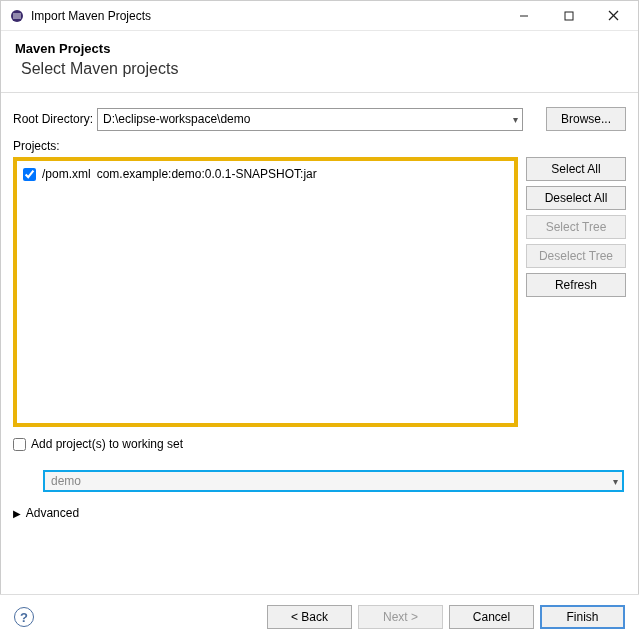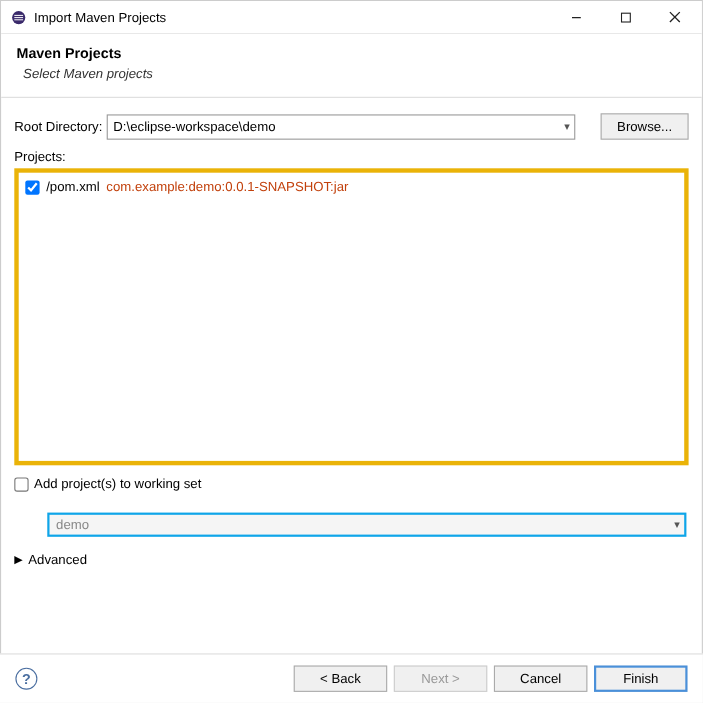--- a/index.html
+++ b/index.html
@@ -36,21 +36,21 @@
       font-family: Arial, sans-serif;
       font-size: 13px;
       cursor: default;
     }
     .header-area {
       background: #fff;
       padding: 10px 14px 14px 14px;
       border-bottom: 1px solid #ddd;
     }
     .header-title { font-size: 13px; font-weight: bold; margin-bottom: 4px; }
-    .header-subtitle { font-size: 12px; margin-left: 6px; color: #333; font-style: italic; }
+    .header-subtitle { font-size: 16px; margin-left: 6px; color: #333; }
     .main-area {
       padding: 14px 12px 0 12px;
     }
     .row { display: flex; align-items: center; margin-bottom: 8px; }
     .row label { margin-right: 4px; }
     .combo {
       flex: 1;
       height: 23px;
       border: 1px solid #999;
       padding: 0 4px 0 5px;
@@ -90,21 +90,21 @@
       padding: 4px 6px;
       overflow: auto;
     }
     .list-item {
       display: flex;
       align-items: center;
       font-size: 12px;
       padding: 2px 0;
     }
     .list-item input[type=checkbox] { margin-right: 6px; }
-    .artifact-text { color: #c2410c; margin-left: 6px; }
+    .artifact-text { color: #000000; margin-left: 6px; }
     .side-buttons {
       display: flex;
       flex-direction: column;
       margin-left: 8px;
     }
     .side-buttons .btn {
       margin: 0 0 5px 0;
       min-width: 90px;
     }
     .below-list { margin-top: 10px; }
@@ -208,20 +208,27 @@
   <div style="margin-bottom:4px;">Projects:</div>
 
   <div class="projects-section">
     <div class="projects-list">
       <div class="list-item">
         <input type="checkbox" checked="" style="">
         <span>/pom.xml</span>
         <span class="artifact-text">com.example:demo:0.0.1-SNAPSHOT:jar</span>
       </div>
     </div>
+    <div class="side-buttons">
+      <button class="btn">Select All</button>
+      <button class="btn">Deselect All</button>
+      <button class="btn disabled">Select Tree</button>
+      <button class="btn disabled">Deselect Tree</button>
+      <button class="btn">Refresh</button>
+    </div>
   </div>
 
   <div class="below-list">
     <div class="chk-row">
       <input type="checkbox" style="">
       <span>Add project(s) to working set</span>
     </div>
     <div class="working-set-combo">
       <span>demo</span>
       <span class="combo-arrow">▾</span>

